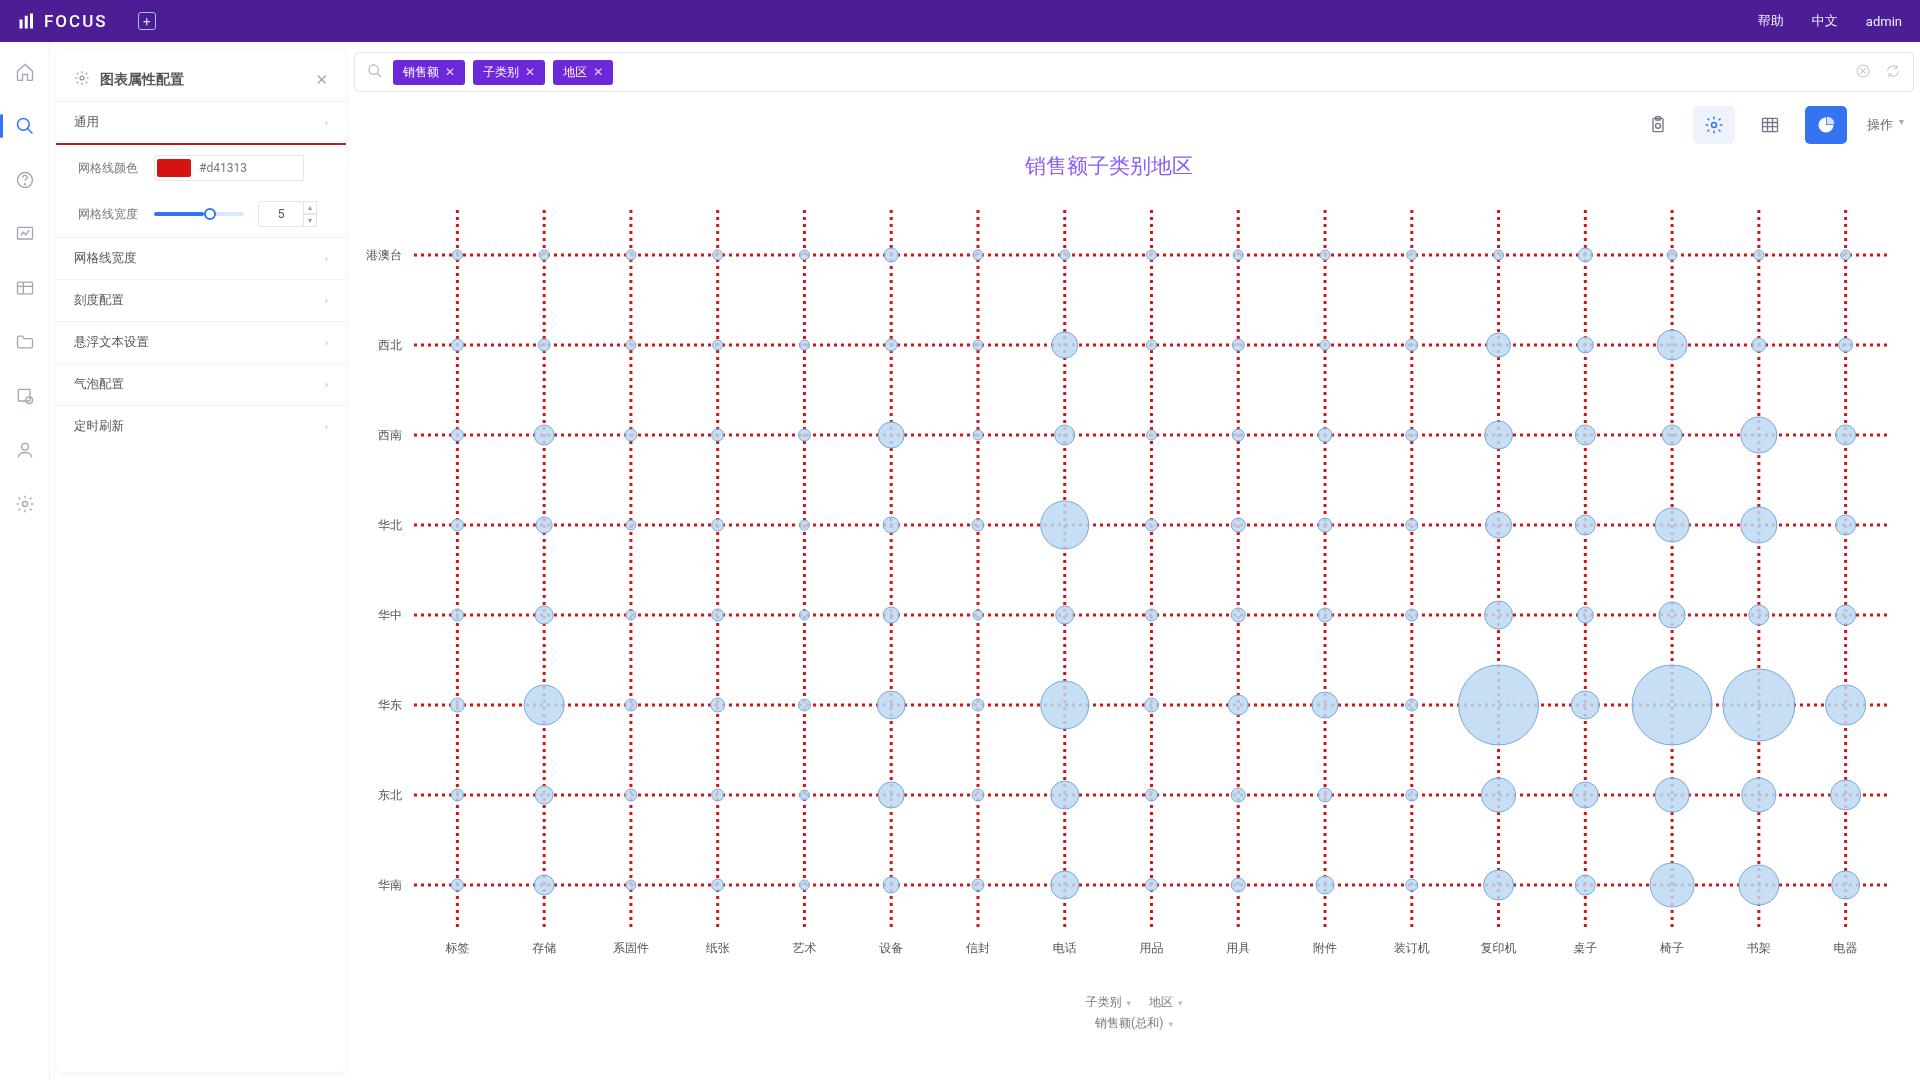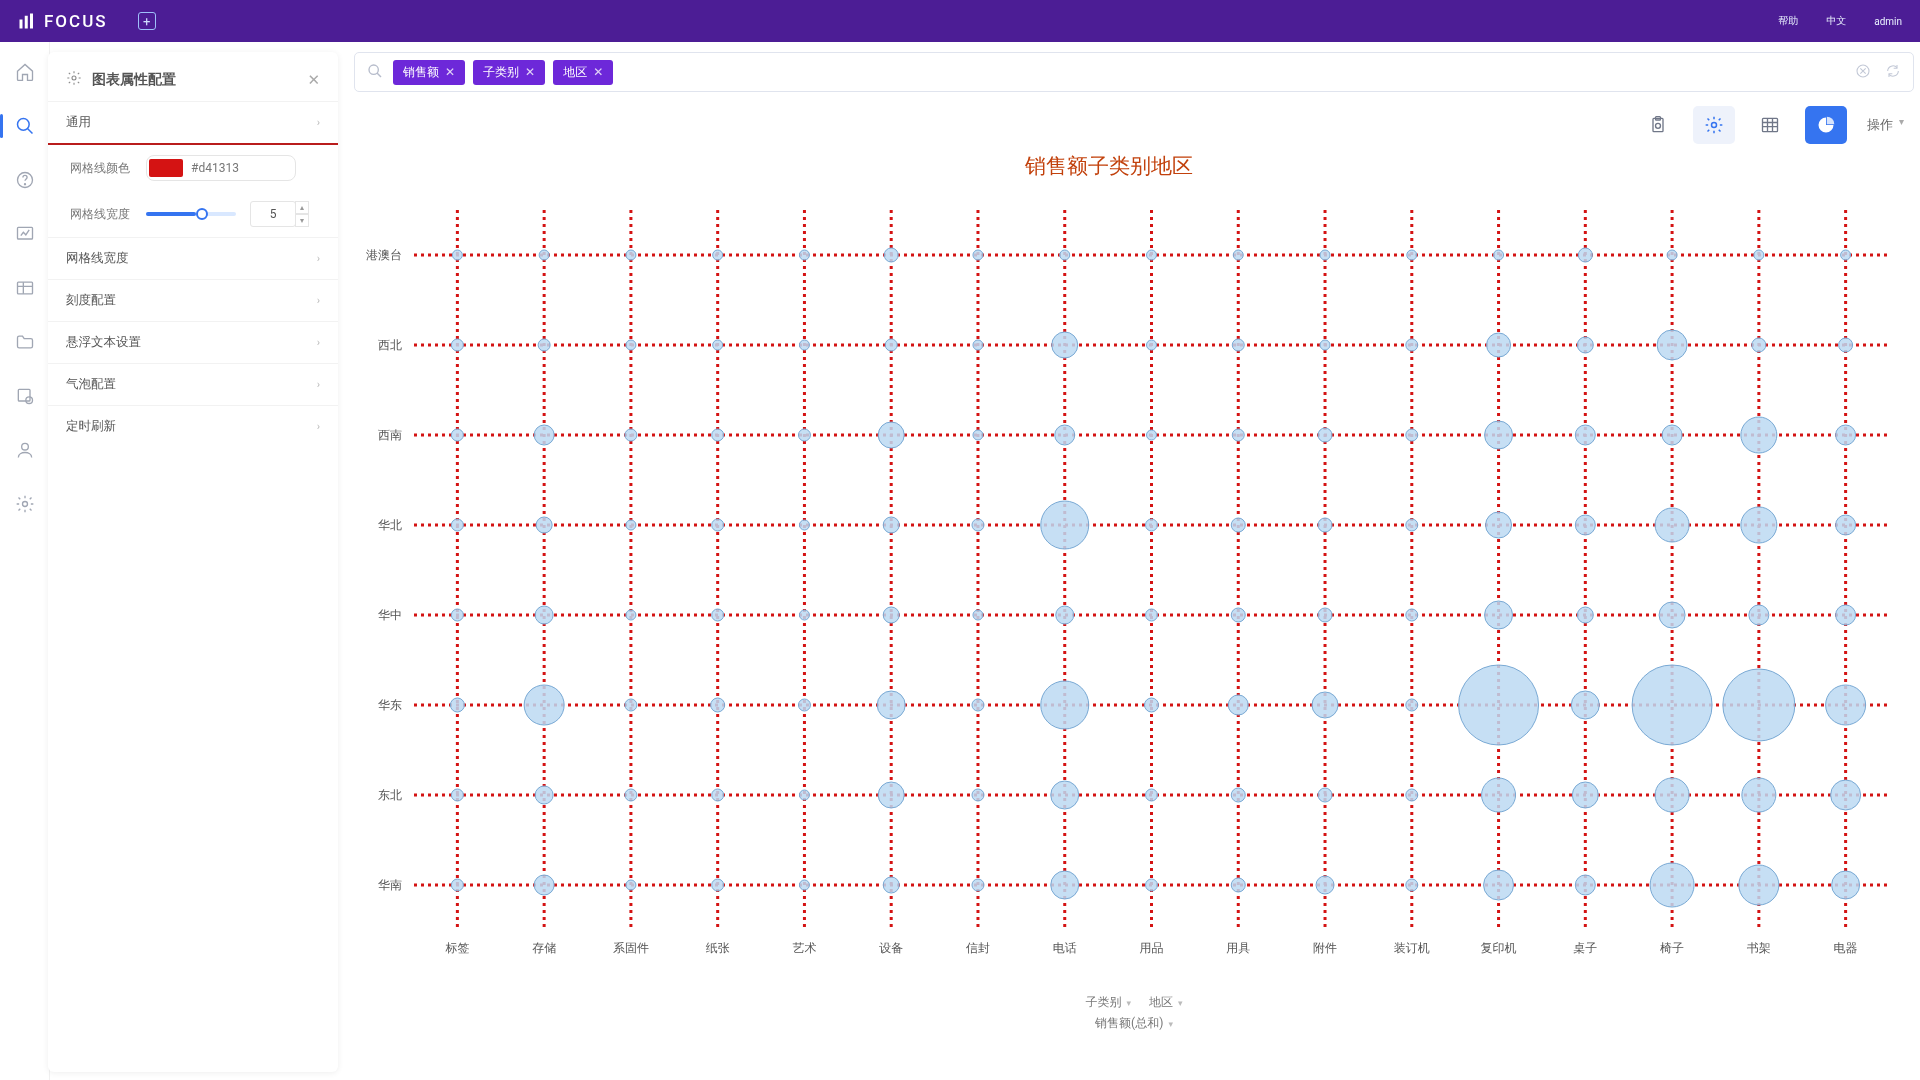--- a/index.html
+++ b/index.html
@@ -1,56 +1,56 @@
 <!DOCTYPE html>
 <html><head>
 <meta charset="utf-8">
 <style>
 *{box-sizing:border-box;margin:0;padding:0;font-family:-apple-system,BlinkMacSystemFont,"Segoe UI",Roboto,"Helvetica Neue",Arial,sans-serif}
 body{width:1920px;height:1080px;overflow:hidden;background:#fff;font-size:13px;color:#333;transform-origin:top left}
 .topbar{height:42px;background:#4c1d95;display:flex;align-items:center;color:#fff;padding:0 18px}
 .topbar .logo-text{font-size:17px;font-weight:500;letter-spacing:2px;margin-left:8px}
 .topbar .plus-box{margin-left:30px;width:18px;height:18px;border:1px solid #9fc0fa;border-radius:3px;display:flex;align-items:center;justify-content:center;font-size:13px;color:#cfe0ff}
 .topbar .spacer{flex:1}
-.topbar .tlink{margin-left:28px;font-size:10px;color:#e9f1ff;cursor:pointer}
+.topbar .tlink{margin-left:28px;font-size:13px;color:#e9f1ff;cursor:pointer}
 .leftnav{position:absolute;top:42px;left:0;width:50px;height:1038px;background:#fff;border-right:1px solid #f0f0f0;display:flex;flex-direction:column;align-items:center;padding-top:18px;gap:30px}
 .leftnav .nv{width:24px;height:24px;display:flex;align-items:center;justify-content:center;color:#a0a6b3;cursor:pointer}
 .leftnav .nv.active{color:#3574f0;position:relative}
 .leftnav .nv.active::before{content:"";position:absolute;left:-13px;width:3px;height:24px;background:#3574f0;border-radius:2px}
-.propanel{position:absolute;top:52px;left:48px;width:290px;height:1020px;background:#fff;border-radius:6px;box-shadow:0 1px 6px rgba(0,0,0,.07);padding:10px 0}
+.propanel{position:absolute;top:52px;left:56px;width:290px;height:1020px;background:#fff;border-radius:6px;box-shadow:0 1px 6px rgba(0,0,0,.07);padding:10px 0}
 .propanel .hdr{display:flex;align-items:center;padding:8px 18px 12px}
 .propanel .hdr .gear{color:#888;margin-right:10px}
 .propanel .hdr .ttl{font-weight:600;font-size:14px;color:#555}
 .propanel .hdr .cls{margin-left:auto;color:#aaa;cursor:pointer;font-size:15px}
 .propanel .acc{padding:12px 18px;border-top:1px solid #f2f2f2;display:flex;align-items:center;font-size:12.5px;color:#555;cursor:pointer}
 .propanel .acc .chev{margin-left:auto;color:#bbb;font-size:11px}
 .propanel .sub{border-top:2px solid #b91c1c}
 .propanel .row{display:flex;align-items:center;padding:10px 18px 10px 22px;font-size:12px;color:#777}
 .propanel .row .lbl{width:76px}
-.propanel .row .colorbox{width:150px;height:26px;border:1px solid #e5e5e5;border-radius:8px;display:flex;align-items:center;padding:2px}
+.propanel .row .colorbox{width:150px;height:26px;border:1px solid #e5e5e5;border-radius:2px;display:flex;align-items:center;padding:2px}
 .propanel .row .swatch{width:34px;height:18px;border-radius:2px;margin-right:8px}
 .propanel .row .cval{font-size:12px;color:#777}
 .propanel .row .slider{width:90px;height:4px;background:#d9e8ff;border-radius:2px;position:relative;margin-right:14px}
 .propanel .row .slider .fill{position:absolute;left:0;top:0;height:4px;background:#3574f0;border-radius:2px;width:55%}
 .propanel .row .slider .knob{position:absolute;top:-4px;left:55%;width:12px;height:12px;border-radius:50%;background:#fff;border:2px solid #3574f0}
 .propanel .row .numbox{width:46px;height:26px;border:1px solid #e5e5e5;border-radius:3px;display:flex;align-items:center;justify-content:center;font-size:12px;color:#555;position:relative}
 .propanel .row .spin{display:flex;flex-direction:column;margin-left:-1px}
 .propanel .row .spin div{width:14px;height:13px;border:1px solid #e5e5e5;font-size:8px;display:flex;align-items:center;justify-content:center;color:#999;cursor:pointer}
 .mainarea{position:absolute;top:52px;left:354px;width:1560px;height:1020px}
 .searchwrap{height:40px;border:1px solid #e0e4ee;border-radius:5px;display:flex;align-items:center;padding:0 12px;margin-bottom:14px}
 .searchwrap .sico{color:#b6bccb;margin-right:10px}
 .tagchip{background:#6d28d9;color:#fff;border-radius:3px;padding:4px 10px;font-size:12px;margin-right:8px;display:flex;align-items:center;gap:6px}
 .tagchip .x{opacity:.8;cursor:pointer}
 .searchwrap .endicons{margin-left:auto;display:flex;gap:14px;color:#c2c8d6}
 .toolbar{display:flex;align-items:center;justify-content:flex-end;gap:14px;margin-bottom:8px;padding-right:10px}
 .toolbar .tbtn{width:42px;height:38px;border-radius:5px;display:flex;align-items:center;justify-content:center;color:#707788;cursor:pointer}
 .toolbar .tbtn.sel{background:#eef2fb;color:#3574f0}
 .toolbar .tbtn.pie{background:#3574f0;color:#fff}
 .toolbar .optxt{font-size:13px;color:#666;margin-left:6px;display:flex;align-items:flex-start;gap:6px;cursor:pointer}
-.charttitle{text-align:center;font-size:21px;color:#c2410c;margin-bottom:10px;padding-right:50px}
+.charttitle{text-align:center;font-size:21px;color:#8b5cf6;margin-bottom:10px;padding-right:50px}
 .chartbox{position:relative;width:1545px;height:800px}
 .chartbox svg{width:100%;height:100%}
 .legline{display:flex;gap:18px;justify-content:center;font-size:12px;color:#777;margin-top:4px}
 .legline span{display:flex;align-items:center;gap:5px;cursor:pointer}
 .legline .cv{font-size:9px;color:#bbb}
 </style>
 </head>
 <body>
 
 <div class="topbar">

